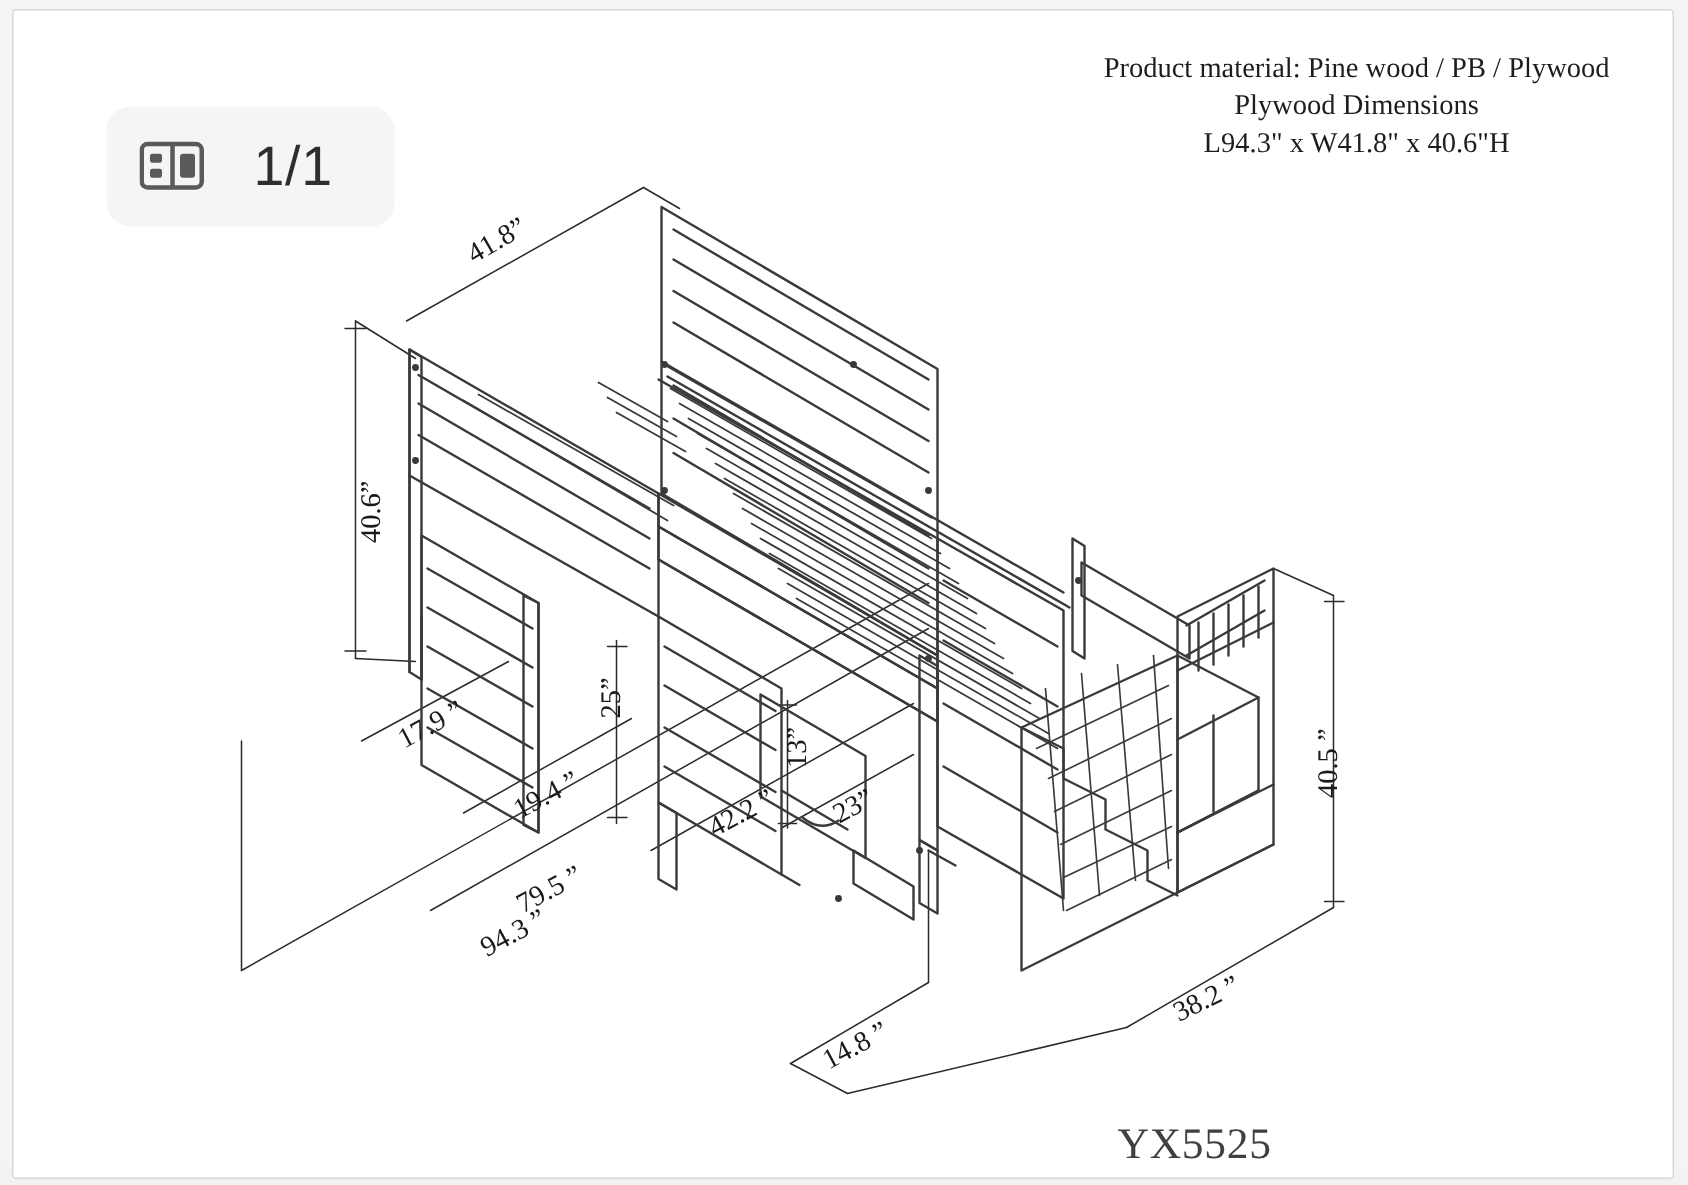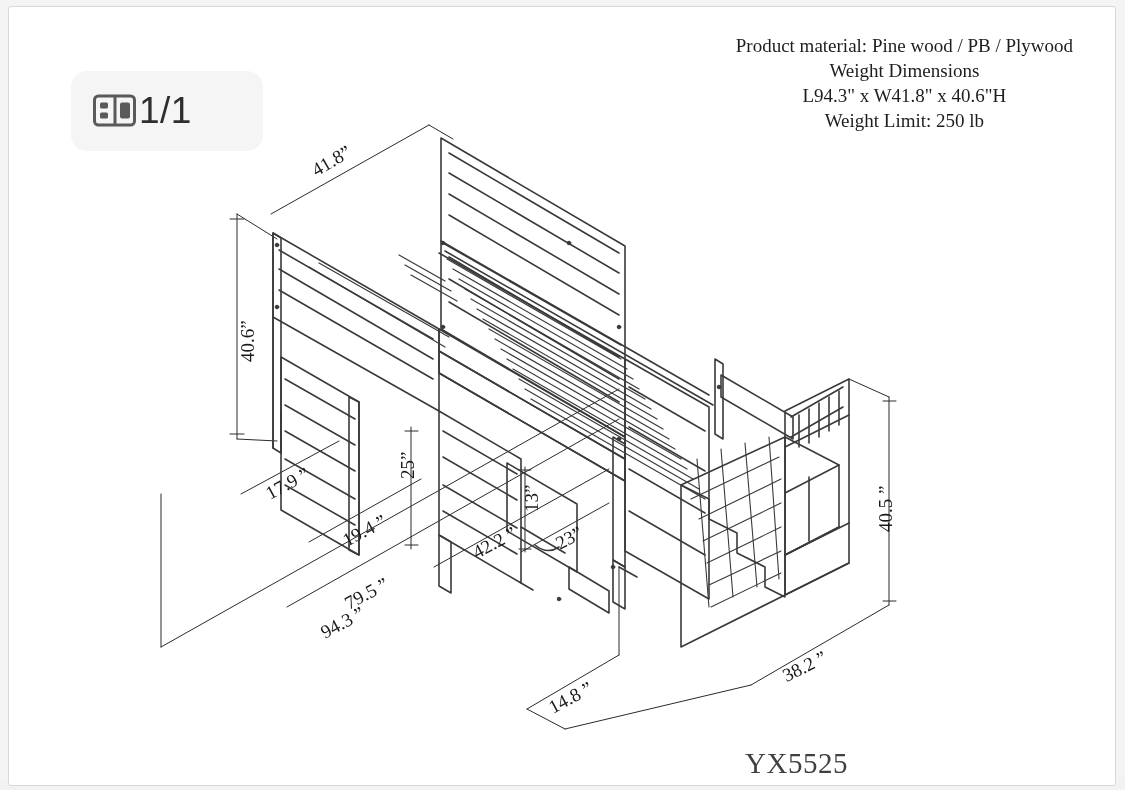--- a/index.html
+++ b/index.html
@@ -47,21 +47,21 @@
   .counter {
     position: absolute;
     left: 62px;
     top: 64px;
     width: 192px;
     height: 80px;
     background: #f5f5f5;
     border-radius: 16px;
     display: flex;
     align-items: center;
-    gap: 2px;
+    gap: 32px;
     padding-left: 22px;
     box-sizing: border-box;
   }
   .counter .glyph {
     width: 44px;
     height: 34px;
     position: relative;
     flex: 0 0 auto;
   }
   .counter .glyph svg { display: block; }
@@ -97,23 +97,22 @@
   }
 </style>
 </head>
 <body>
 
 <div class="page">
   <div class="sheet">
 
     <div class="spec">
       <div>Product material: Pine wood / PB / Plywood</div>
-      <div>Weight Dimensions</div>
+      <div>Plywood Dimensions</div>
       <div>L94.3" x W41.8" x 40.6"H</div>
-      <div>Weight Limit: 250 lb</div>
     </div>
 
     <div class="counter">
       <span class="glyph">
         <svg width="44" height="34" viewBox="0 0 44 34">
           <rect x="1.5" y="2" width="40" height="29" rx="4" ry="4" fill="none" stroke="#5a5a5a" stroke-width="3"></rect>
           <line x1="22" y1="2" x2="22" y2="31" stroke="#5a5a5a" stroke-width="3"></line>
           <rect x="7" y="8.5" width="8" height="6" rx="1.5" fill="#5a5a5a"></rect>
           <rect x="7" y="18.5" width="8" height="6" rx="1.5" fill="#5a5a5a"></rect>
           <rect x="27" y="8.5" width="10" height="16" rx="2" fill="#5a5a5a"></rect>

